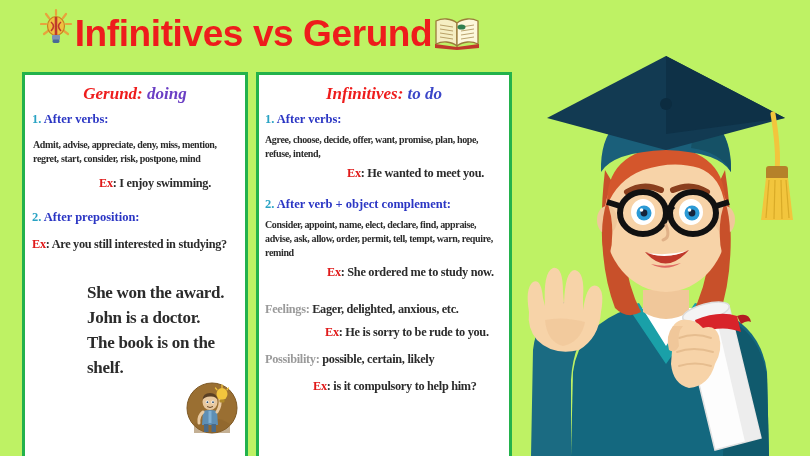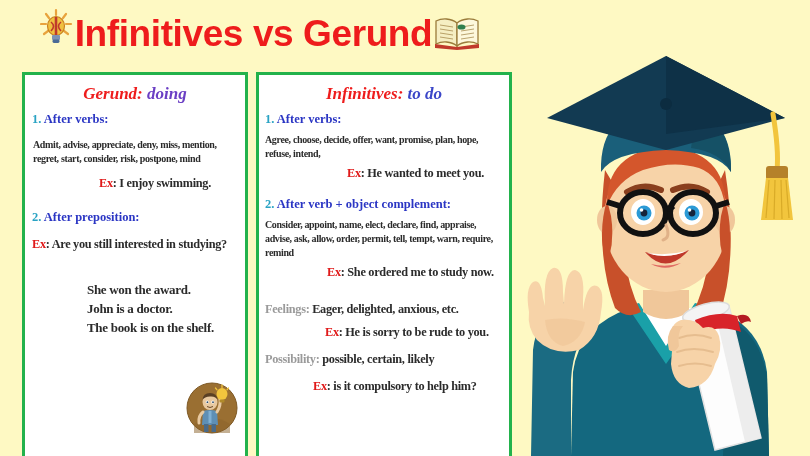--- a/index.html
+++ b/index.html
@@ -7,21 +7,21 @@
     padding: 0;
     background: #ffffff;
   }
   body {
     font-family: "Liberation Sans", sans-serif;
   }
   #page {
     position: relative;
     width: 810px;
     height: 456px;
-    background: #fef9c3;
+    background: #bef264;
     overflow: hidden;
   }
 
   
   #title-bar {
     position: absolute;
     left: 0;
     top: 2px;
     width: 520px;
     height: 62px;
@@ -123,21 +123,21 @@
   .ex-indent-5 { padding-left: 48px; }
   .ex-indent-0 { padding-left: 1px; }
 
   .label-gray {
     color: #9a9a9a;
     font-weight: bold;
   }
 
   .subj-list {
     padding-left: 56px;
-    font-size: 13px;
+    font-size: 17px;
     font-weight: bold;
     color: #2b2b2b;
     line-height: 1.48;
     letter-spacing: -0.3px;
   }
 
   .gap-s  { height: 9px; }
   .gap-m  { height: 14px; }
   .gap-l  { height: 17px; }
   .gap-xs { height: 5px; }

